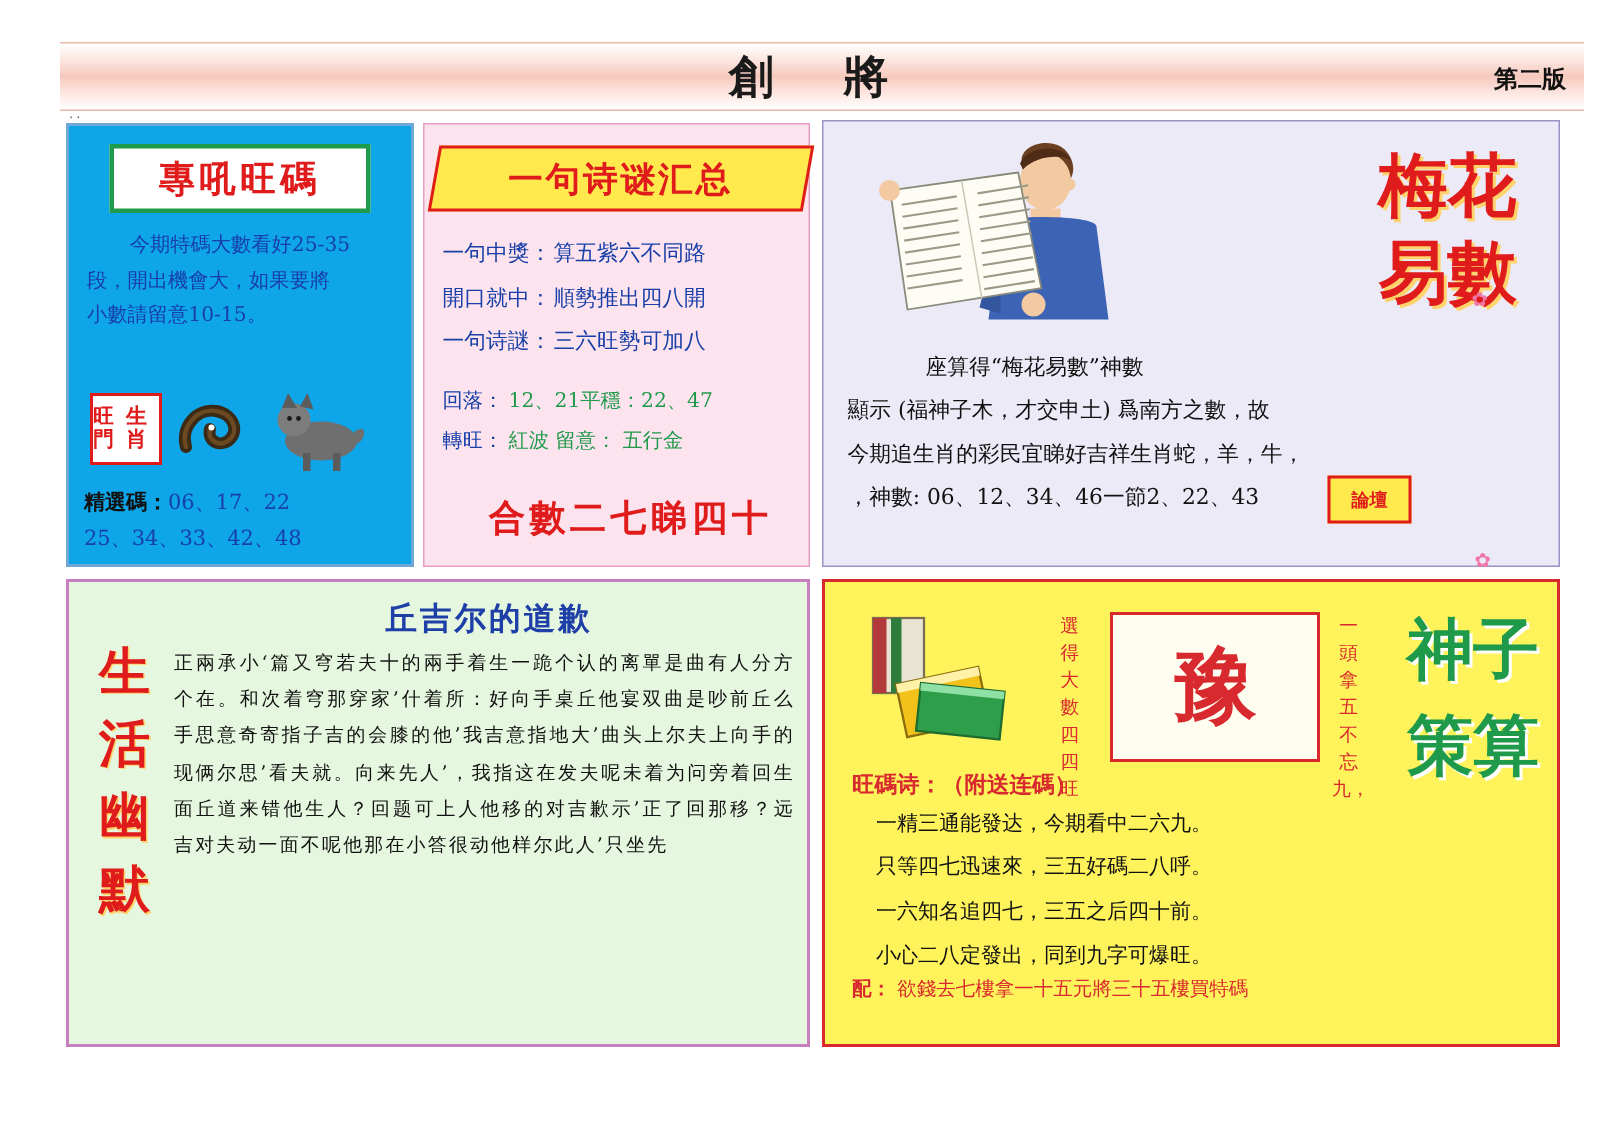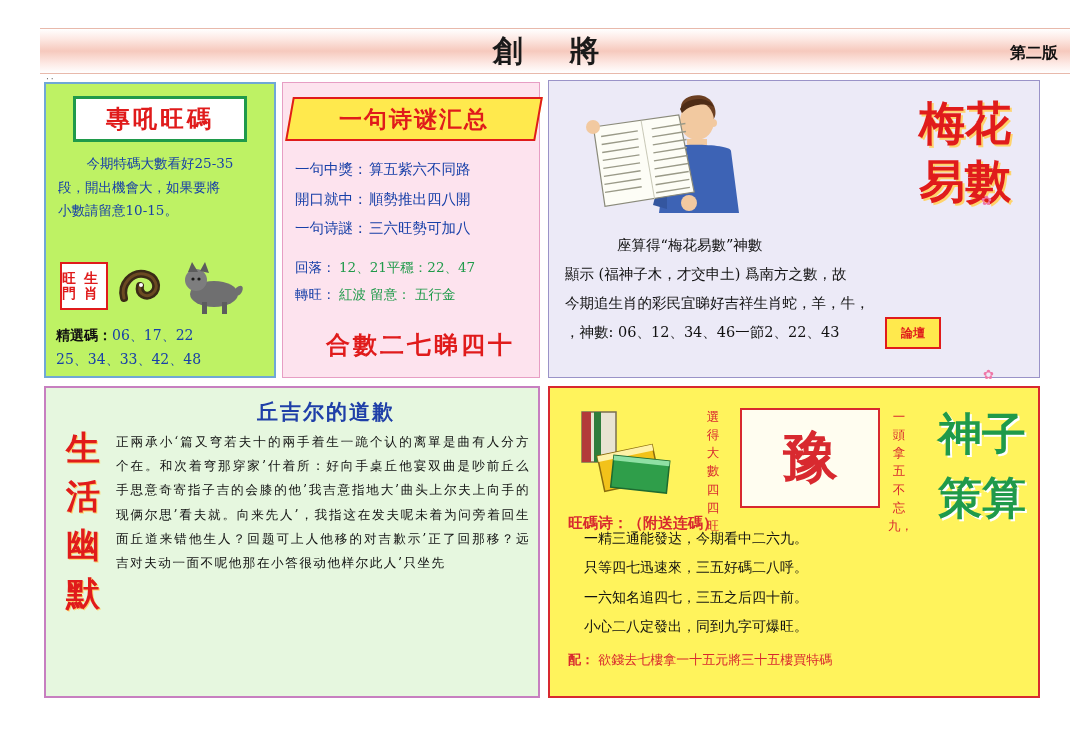--- a/index.html
+++ b/index.html
@@ -7,41 +7,41 @@
     width:1080px;height:749px;
     background:#ffffff;
     font-family:"DejaVu Sans","Liberation Sans",sans-serif;
     overflow:hidden;
     position:relative;
   }
   
   #masthead{
     position:absolute;left:40px;top:28px;width:1016px;height:44px;
     background:linear-gradient(to bottom,#ffffff 0%,#fde9e4 22%,#f6c9bd 50%,#fde9e4 78%,#ffffff 100%);
-    border-top:1px solid #e8b9ab;border-bottom:1px solid #e8b9ab;padding-left:14px;
+    border-top:1px solid #e8b9ab;border-bottom:1px solid #e8b9ab;
   }
   #masthead .title{
     position:absolute;left:0;right:0;top:2px;text-align:center;
     font-family:"DejaVu Serif","Liberation Serif",serif;
     font-size:30px;font-weight:bold;color:#1a1a1a;letter-spacing:18px;
   }
   #masthead .edition{
     position:absolute;right:12px;top:14px;
     font-family:"DejaVu Serif","Liberation Serif",serif;
     font-size:16px;font-weight:bold;color:#111;
   }
   .dots{position:absolute;left:46px;top:74px;font-size:9px;color:#666;letter-spacing:2px;}
 
   
   .panel{position:absolute;box-sizing:border-box;}
 
   
   #p1{
     left:44px;top:82px;width:232px;height:296px;
-    background:#bef264;border:2px solid #6fa8d6;
+    background:#0ea5e9;border:2px solid #6fa8d6;
   }
   #p1 .hdr{
     margin:12px auto 0;width:168px;height:40px;
     border:3px solid #1f9a4a;background:#fff;
     display:flex;align-items:center;justify-content:center;
   }
   #p1 .hdr span{
     font-family:"DejaVu Serif","Liberation Serif",serif;
     font-size:24px;font-weight:bold;color:#e01b1b;letter-spacing:3px;
   }
@@ -177,22 +177,22 @@
     font-family:"DejaVu Serif","Liberation Serif",serif;
     font-size:44px;font-weight:bold;color:#1f9a4a;line-height:1.45;
     text-shadow:2px 2px 0 #ffffff;
   }
   #p5 .poemhdr{
     position:absolute;left:18px;top:126px;
     font-family:"DejaVu Serif","Liberation Serif",serif;
     font-size:15px;font-weight:bold;color:#d8292f;
   }
   #p5 .poem{
-    position:absolute;left:34px;top:136px;width:330px;
-    font-family:Liberation Sans, sans-serif;
+    position:absolute;left:34px;top:148px;width:330px;
+    font-family:Liberation Mono, monospace;
     font-size:14px;color:#111;line-height:2.1;
   }
   #p5 .extra{
     position:absolute;left:18px;top:262px;width:372px;
     font-family:"DejaVu Serif","Liberation Serif",serif;
     font-size:13px;color:#d8292f;line-height:1.5;
   }
   #p5 .extra .k{font-weight:bold;}
 </style>
 </head>

